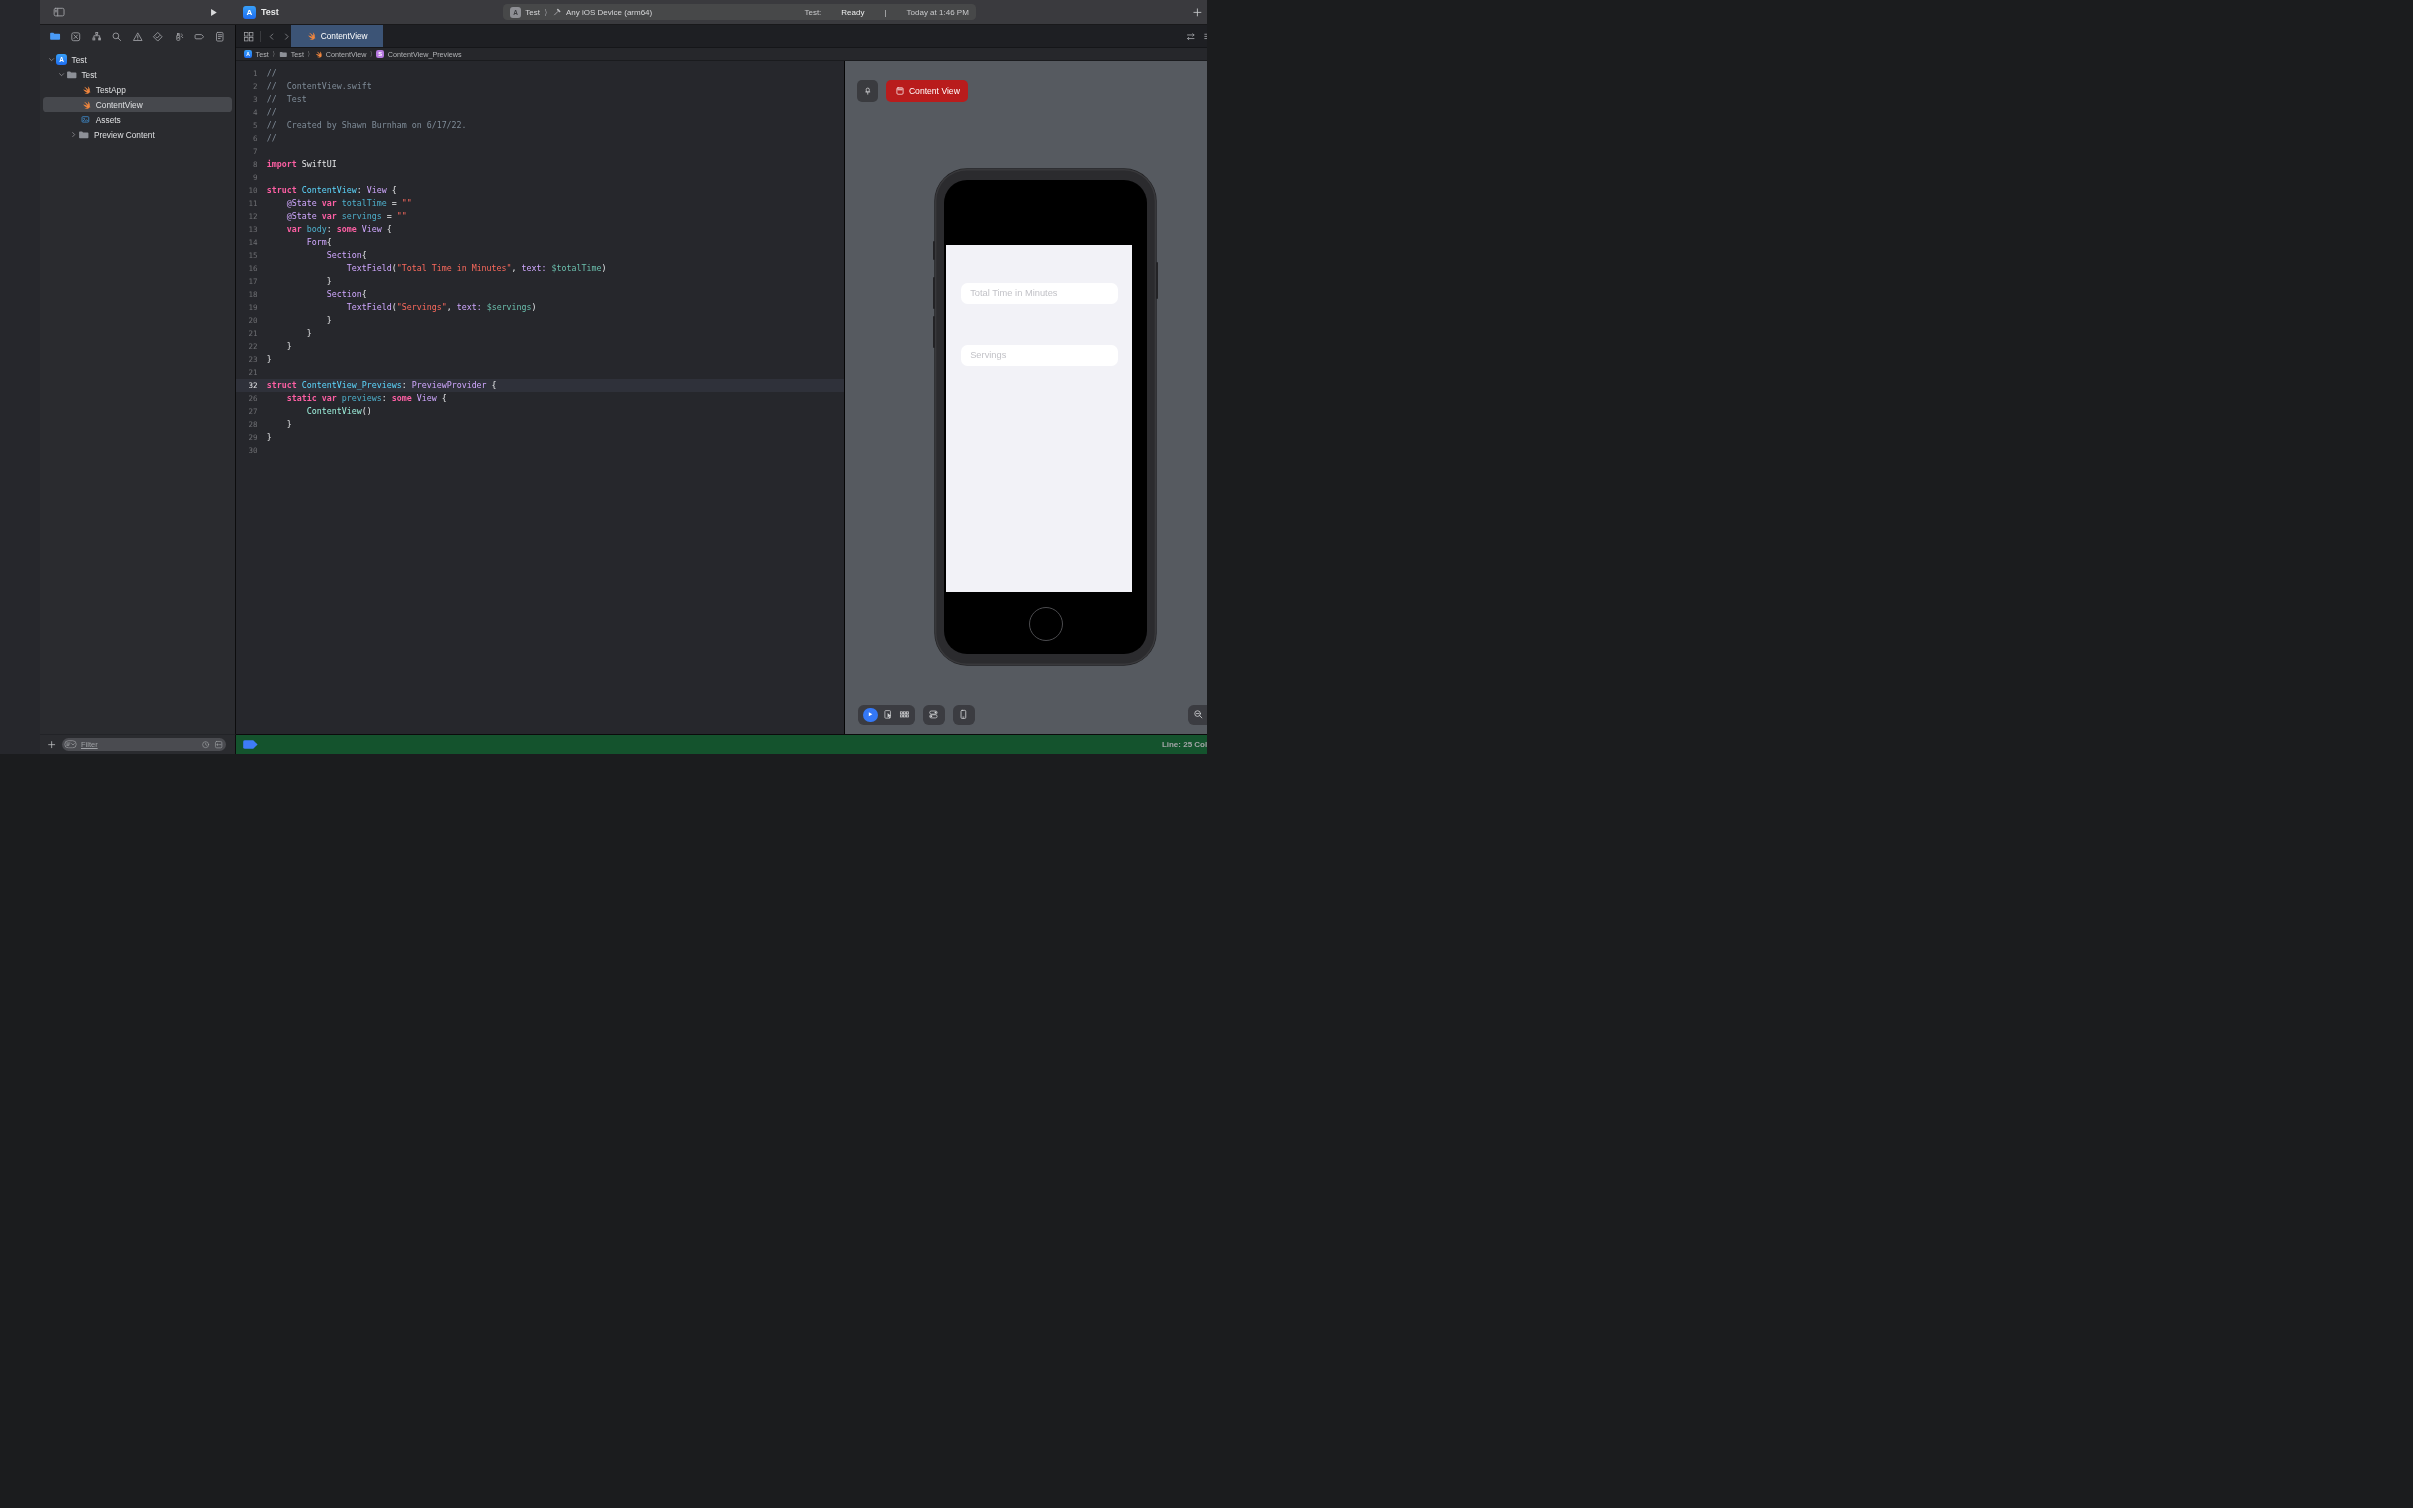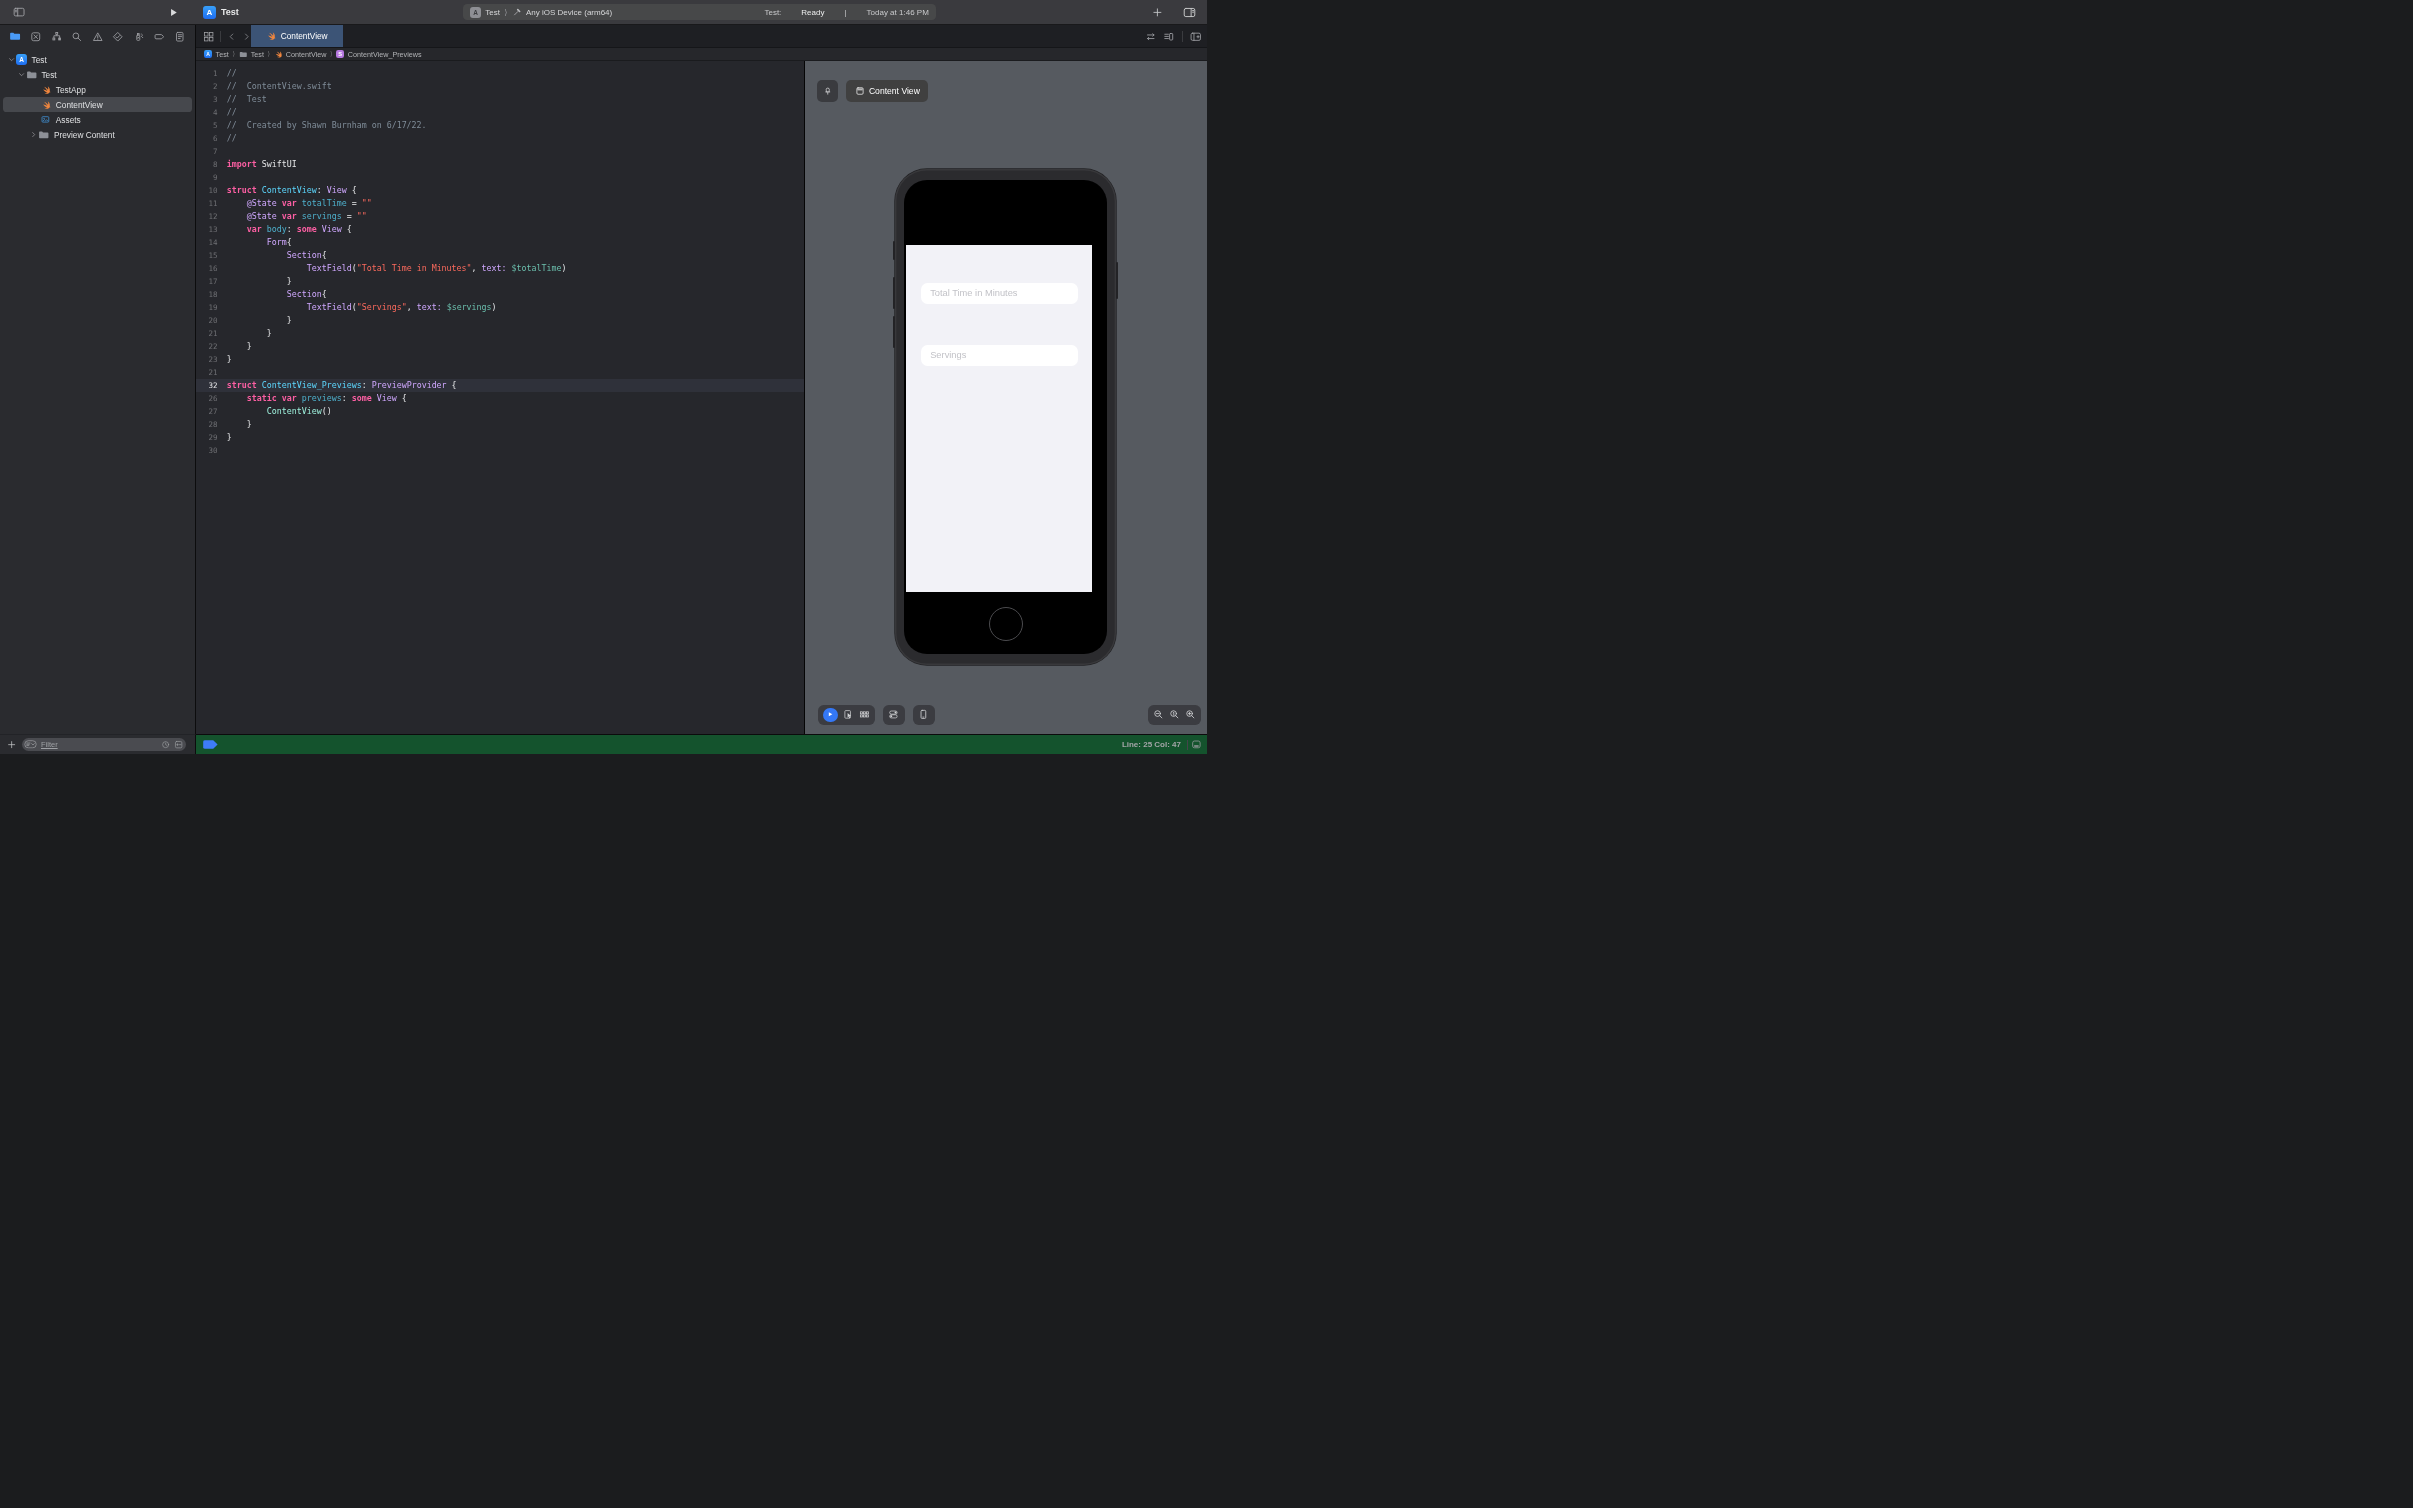--- a/index.html
+++ b/index.html
@@ -1,17 +1,17 @@
 <!DOCTYPE html>
 <html style="font-size:11.5px"><head>
 <meta charset="utf-8">
 <style>
   html,body{margin:0;padding:0;background:#1b1c1e;}
   body{width:1207px;height:754px;overflow:hidden;font-family:"Liberation Sans",sans-serif;-webkit-font-smoothing:antialiased;}
-  .window{position:relative;width:1207px;height:754px;display:flex;flex-direction:column;background:#26272c;}
+  .window{position:relative;width:1207px;height:754px;display:flex;flex-direction:column;background:#26272c;padding-left:40px;}
   svg{display:block;}
   .ic{color:#a0a1a5;}
   
   .toolbar{position:relative;height:24.4px;flex:0 0 24.4px;background:#3a3a3e;border-bottom:0.7px solid #19191b;display:flex;align-items:center;}
   .tb-btn{width:18.7px;height:17px;display:flex;align-items:center;justify-content:center;}
   .tb-sidebar{position:absolute;left:10px;}
   .tb-play{position:absolute;left:164px;}
   .tb-title{position:absolute;left:203px;display:flex;align-items:center;gap:5px;}
   .tb-title .t{color:#e8e9ea;font-size:9px;font-weight:700;}
   .appicon{background:linear-gradient(#38a0f8,#1e6df1);border-radius:2.9px;display:flex;align-items:center;justify-content:center;color:#fff;font-weight:700;}
@@ -51,21 +51,21 @@
   .code-row.cur{background:#2f313a;}
   .gut{width:21.5px;flex:0 0 21.5px;text-align:right;padding-right:5px;color:#6e6f73;font-size:7.5px;}
   .code-row.cur .gut{color:#e4e4e6;}
   .ct{padding-left:4.3px;}
   .tk-c{color:#7f8c98}.tk-k{color:#fc5fa3;font-weight:bold}.tk-s{color:#fc6a5d}.tk-t{color:#d0a8ff}
   .tk-d{color:#5dd8ff}.tk-v{color:#4eb0cc}.tk-m{color:#9ef1dd}.tk-r{color:#6bbfad}.tk-p{color:#e6e7e9}
   .divider-v{width:0.7px;background:#050506;}
   
   .canvas{position:relative;width:402px;flex:0 0 402px;background:#565a60;overflow:hidden;}
   .pin-btn{position:absolute;left:11.5px;top:19.4px;width:21.5px;height:21.5px;background:#3a3b3f;border-radius:5px;display:flex;align-items:center;justify-content:center;color:#c9cacc;}
-  .cv-pill{position:absolute;left:41px;top:19.4px;height:21.5px;background:#404040;border-radius:5px;display:flex;align-items:center;gap:4.3px;padding:0 8.6px;color:#fff;font-size:8.6px;}
+  .cv-pill{position:absolute;left:41px;top:19.4px;height:21.5px;background:#b91c1c;border-radius:5px;display:flex;align-items:center;gap:4.3px;padding:0 8.6px;color:#fff;font-size:8.6px;}
   
   .phone{position:absolute;left:90px;top:108px;width:221px;height:496px;background:#2b2b2e;border-radius:32px;box-shadow:inset 0 0 0 1.4px #38383b, 0 0 0 0.7px #222224;}
   .side-btn{position:absolute;width:2.2px;background:#232326;border-radius:1.4px;}
   .screen{position:absolute;left:8.6px;right:8.6px;top:10.8px;bottom:10.8px;background:#000;border-radius:23px;overflow:hidden;}
   .appview{position:absolute;left:2.9px;right:15px;top:65px;height:347px;background:#f2f2f7;}
   .ifield{position:absolute;left:14.4px;right:14.4px;height:21.5px;background:#fff;border-radius:6.5px;display:flex;align-items:center;padding-left:9.3px;color:#c2c2c7;font-size:9.3px;}
   .homebtn{position:absolute;left:50%;transform:translateX(-50%);top:438px;width:34px;height:34px;border-radius:50%;border:1.8px solid #4b4b4e;box-sizing:border-box;}
   
   .ctrl-group{position:absolute;bottom:9.3px;height:20px;background:#3b3c41;border-radius:5.7px;display:flex;align-items:center;justify-content:space-evenly;color:#d4d5d7;}
   .play-circle{width:14.4px;height:14.4px;border-radius:50%;background:#3478f6;display:flex;align-items:center;justify-content:center;}

